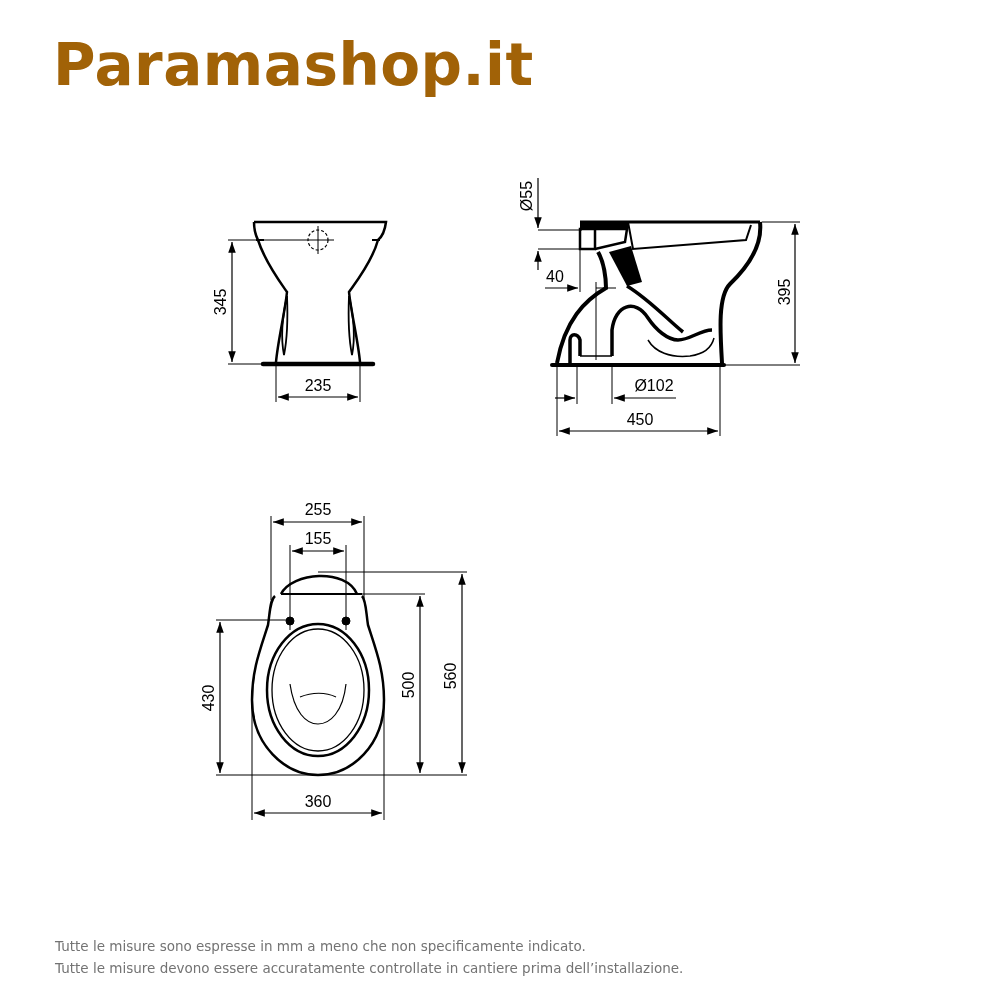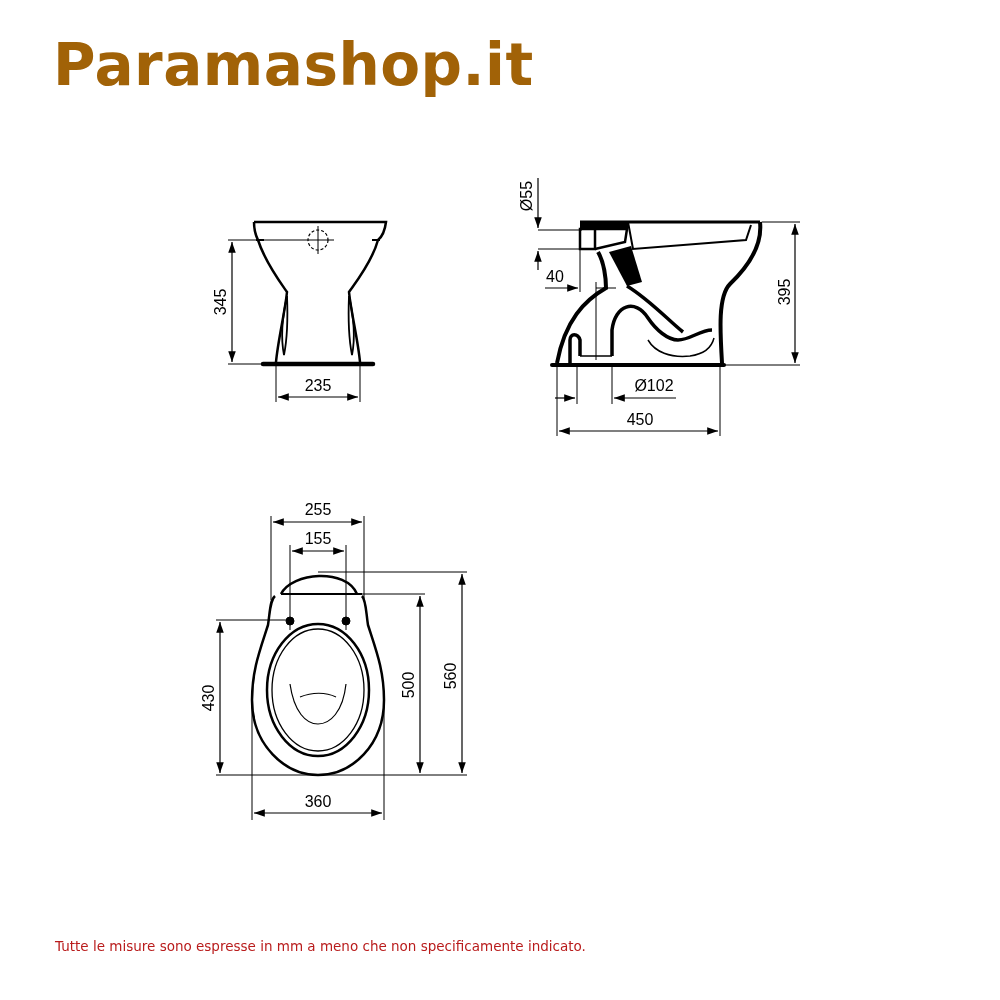--- a/index.html
+++ b/index.html
@@ -1,20 +1,20 @@
 <!DOCTYPE html>
 <html><head>
 <meta charset="utf-8">
 <style>
   html, body { margin:0; padding:0; background:#ffffff; }
   body { width:1000px; height:1000px; position:relative; overflow:hidden; font-family:"DejaVu Sans", sans-serif; }
   .brand { position:absolute; left:53px; top:36px; font-family:"DejaVu Sans", sans-serif; font-weight:bold; font-size:58px; letter-spacing:0.5px; color:#a16207; line-height:1; }
   .drawing { position:absolute; left:0; top:0; }
   .dim-text { font-family:"Liberation Sans", sans-serif; font-size:16px; fill:#000; }
-  .notes { position:absolute; left:55px; top:935px; font-family:"DejaVu Sans", sans-serif; font-size:13.5px; color:#b91c1c; line-height:22px; }
+  .notes { position:absolute; left:55px; top:935px; font-family:"DejaVu Sans", sans-serif; font-size:13.5px; color:#737373; line-height:22px; }
   .notes div { white-space:nowrap; }
 </style>
 </head>
 <body>
 
 <div class="brand">Paramashop.it</div>
 
 <svg class="drawing" width="1000" height="1000" viewBox="0 0 1000 1000">
   <defs>
     <marker id="arr" viewBox="0 0 10 10" refX="10" refY="5" markerWidth="9" markerHeight="9" orient="auto-start-reverse">
@@ -149,13 +149,14 @@
   <text class="dim-text" x="318" y="515" text-anchor="middle">255</text>
   <text class="dim-text" x="318" y="544" text-anchor="middle">155</text>
   <text class="dim-text" x="214" y="698" transform="rotate(-90 214 698)" text-anchor="middle">430</text>
   <text class="dim-text" x="414" y="685" transform="rotate(-90 414 685)" text-anchor="middle">500</text>
   <text class="dim-text" x="456" y="676" transform="rotate(-90 456 676)" text-anchor="middle">560</text>
   <text class="dim-text" x="318" y="807" text-anchor="middle">360</text>
 </svg>
 
 <div class="notes">
   <div>Tutte le misure sono espresse in mm a meno che non specificamente indicato.</div>
+  <div>Tutte le misure devono essere accuratamente controllate in cantiere prima dell’installazione.</div>
 </div>
 
 </body></html>

